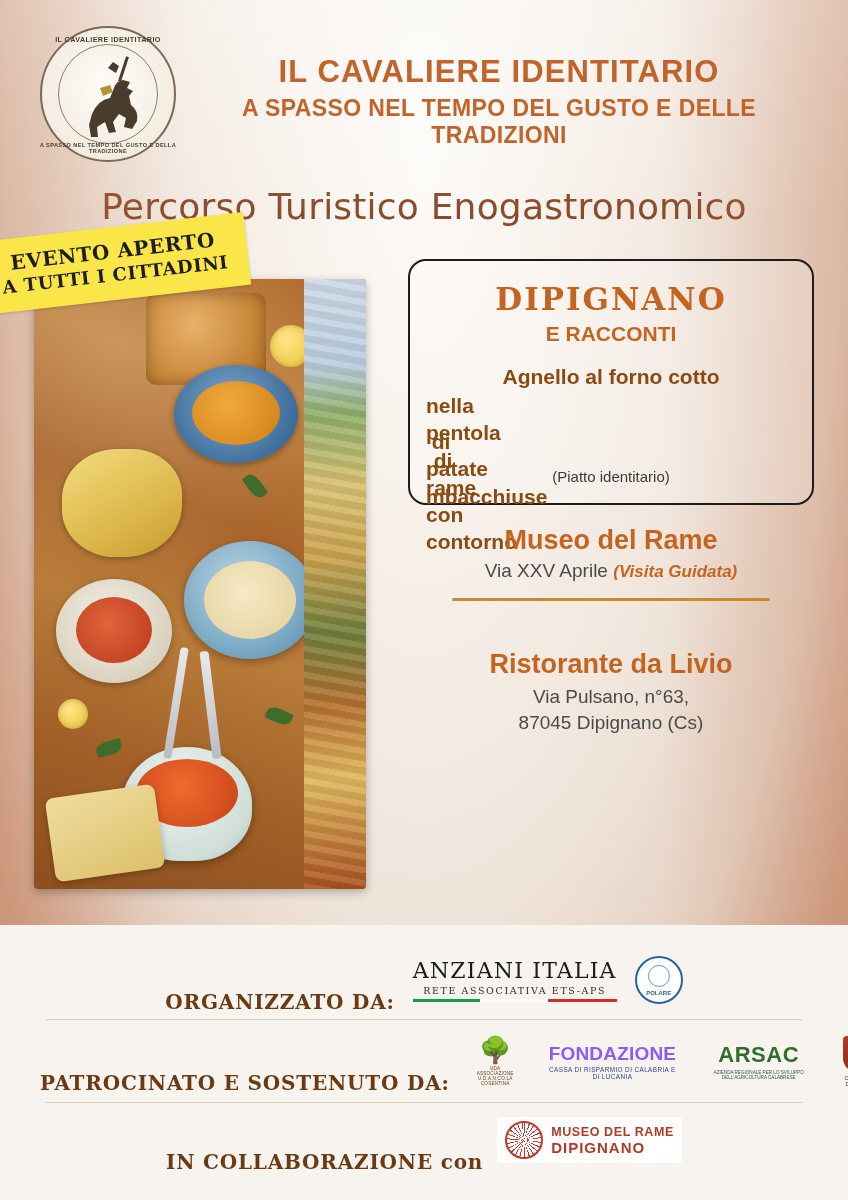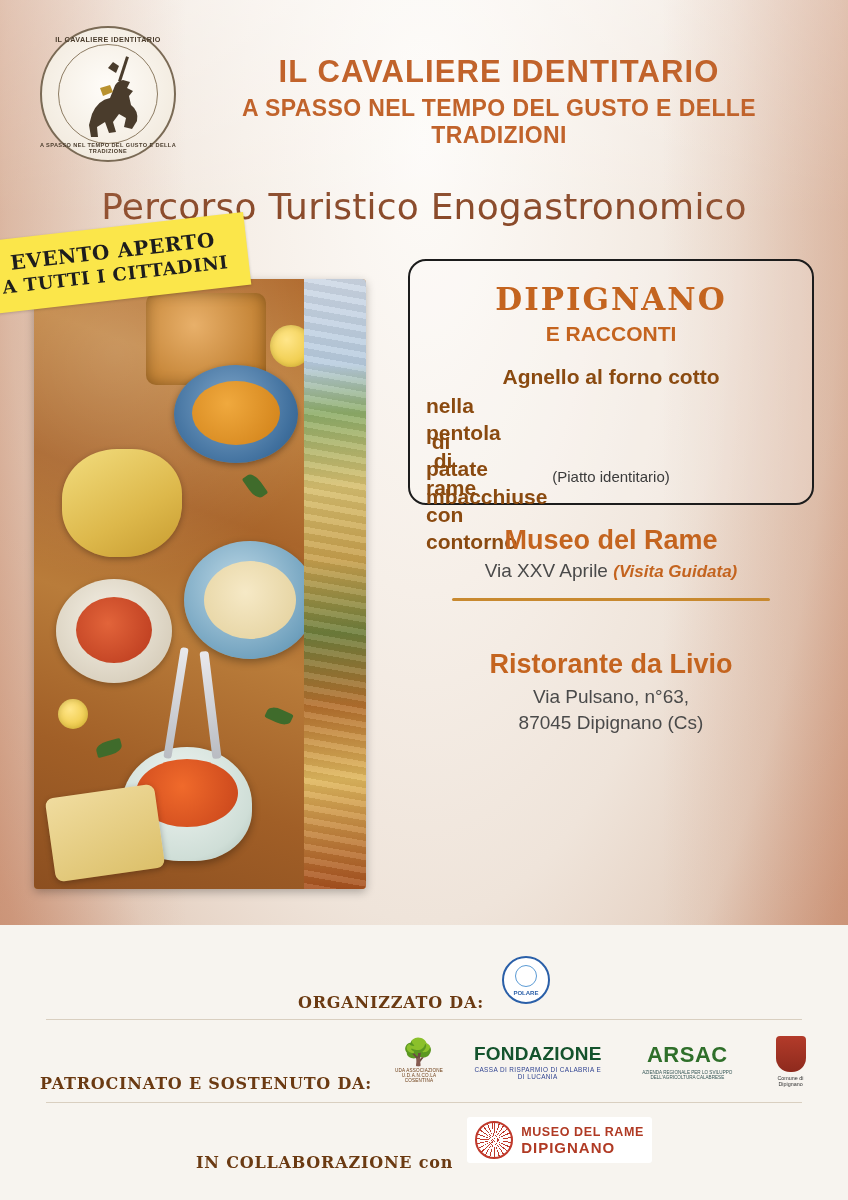--- a/index.html
+++ b/index.html
@@ -223,21 +223,21 @@
     height: 275px;
     background: #f7f4ef;
     z-index: 4;
     padding: 18px 40px 8px 40px;
   }
   .frow { display: flex; align-items: center; }
   .frow .flabel {
     font-family: "DejaVu Serif", serif;
     font-weight: bold;
     color: #6b3a12;
-    font-size: 16px;
+    font-size: 20px;
     letter-spacing: .8px;
     white-space: nowrap;
     margin-top: 44px;
   }
   .f1 { height: 74px; justify-content: center; gap: 18px; }
   .fsep { height: 1px; background: #d9cfc0; margin: 2px 6px; }
   .f2 { height: 78px; gap: 16px; }
   .f2 .flabel { margin-right: 6px; }
   .f2 .logos { display: flex; align-items: center; gap: 30px; flex: 1; justify-content: center; }
   .f3 { height: 70px; justify-content: center; gap: 14px; }
@@ -260,21 +260,21 @@
     position: relative;
   }
   .logo-circle .ctext { position: absolute; bottom: 5px; left: 0; right: 0; font-size: 6px; }
   .logo-circle .cmark { width: 22px; height: 22px; border-radius: 50%; border: 1.5px solid #5b9bd5; margin-bottom: 8px; }
 
   .logo-tree { width: 74px; text-align: center; }
   .logo-tree .sym { font-size: 26px; color: #2f7d32; line-height: 1; }
   .logo-tree .cap { font-size: 4.6px; color: #6b3a12; margin-top: 3px; letter-spacing: .2px; }
 
   .logo-fond { text-align: center; }
-  .logo-fond .lf1 { font-size: 19px; font-weight: bold; color: #14532d; letter-spacing: .2px; }
+  .logo-fond .lf1 { font-size: 19px; font-weight: bold; color: #8b5cf6; letter-spacing: .2px; }
   .logo-fond .lf2 { font-size: 6.4px; color: #2b3f8f; letter-spacing: .4px; margin-top: 1px; }
 
   .logo-arsac { text-align: center; }
   .logo-arsac .la { font-size: 22px; font-weight: bold; color: #2f6f2a; letter-spacing: .5px; }
   .logo-arsac .lb { font-size: 4.6px; color: #355; margin-top: 2px; }
 
   .logo-comune { text-align: center; }
   .logo-comune .shield {
     width: 30px; height: 36px; margin: 0 auto;
     background: linear-gradient(180deg,#b33b2a,#8e2a1d);
@@ -386,20 +386,25 @@
         <div class="v2">Via Pulsano, n°63,</div>
         <div class="v2" style="margin-top:0">87045 Dipignano (Cs)</div>
       </div>
     </div>
   </div>
 
   <div class="footer">
 
     <div class="frow f1">
       <div class="flabel">ORGANIZZATO DA:</div>
+      <div class="logo-anziani">
+        <div class="la1">ANZIANI ITALIA</div>
+        <div class="la2">RETE ASSOCIATIVA ETS-APS</div>
+        <div class="bar"></div>
+      </div>
       <div class="logo-circle">
         <div class="cmark"></div>
         <div class="ctext">POLARE</div>
       </div>
     </div>
 
     <div class="fsep"></div>
 
     <div class="frow f2">
       <div class="flabel">PATROCINATO E SOSTENUTO DA:</div>

